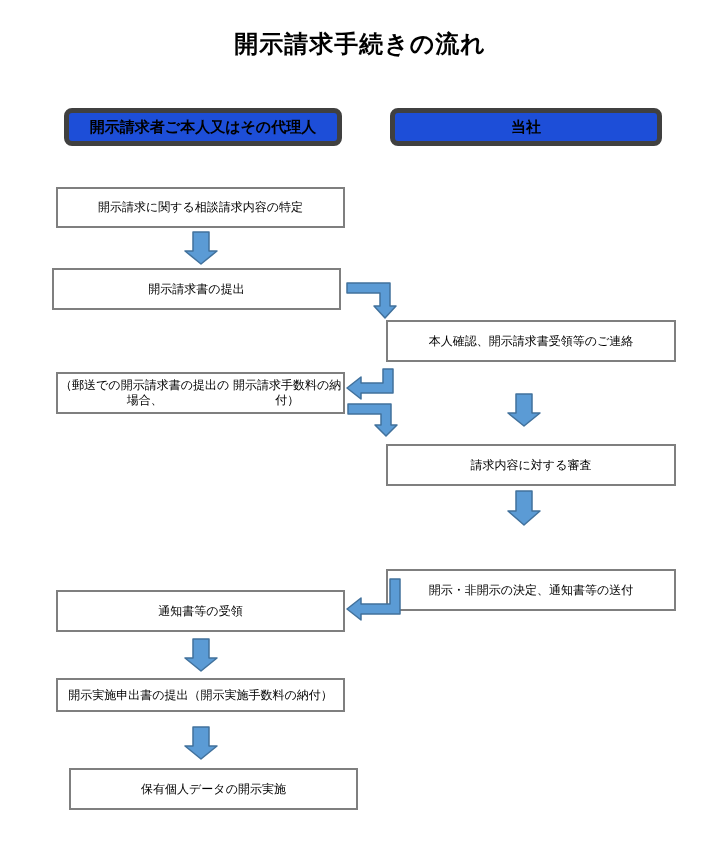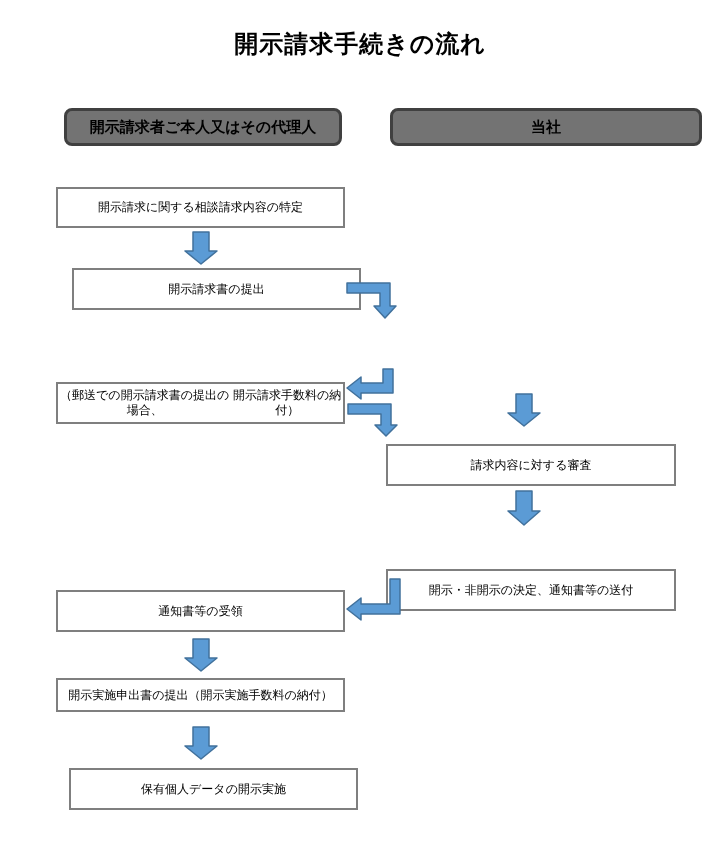--- a/index.html
+++ b/index.html
@@ -6,22 +6,22 @@
   .canvas {
     position:relative; width:720px; height:865px; background:#ffffff;
     font-family:"Liberation Sans","DejaVu Sans",sans-serif; color:#000;
     overflow:hidden;
   }
   .title {
     position:absolute; left:0; top:28px; width:720px; text-align:center;
     font-size:24px; font-weight:bold; letter-spacing:1px;
   }
   .lane {
-    position:absolute; height:38px; background:#737373;
-    border:3px solid #404040; border-radius:8px; box-sizing:border-box;
+    position:absolute; height:38px; background:#1d4ed8;
+    border:5px solid #404040; border-radius:8px; box-sizing:border-box;
     display:flex; align-items:center; justify-content:center;
     font-size:15px; font-weight:bold;
   }
   .fbox {
     position:absolute; background:#ffffff; border:2px solid #7F7F7F;
     box-sizing:border-box; display:flex; flex-direction:row;
     align-items:center; justify-content:center; text-align:center;
     font-size:12px; line-height:15px;
   }
   .arrow { position:absolute; display:block; }
@@ -30,51 +30,54 @@
 </head>
 <body>
 
 <div class="canvas">
 
   <div class="title">開示請求手続きの流れ</div>
 
   <div class="lane" style="left:64px; top:108px; width:278px;">
     <span>開示請求者ご本人又はその代理人</span>
   </div>
-  <div class="lane" style="left:390px; top:108px; width:312px;">
+  <div class="lane" style="left:390px; top:108px; width:272px;">
     <span>当社</span>
   </div>
 
   <div class="fbox" style="left:56px; top:187px; width:289px; height:41px;">
     <span>開示請求に関する相談</span>
     <span>請求内容の特定</span>
   </div>
 
-  <div class="fbox" style="left:72px; top:268px; width:289px; height:42px;">
+  <div class="fbox" style="left:52px; top:268px; width:289px; height:42px;">
     <span>開示請求書の提出</span>
   </div>
 
-  <div class="fbox" style="left:56px; top:382px; width:289px; height:42px;">
+  <div class="fbox" style="left:56px; top:372px; width:289px; height:42px;">
     <span>（郵送での開示請求書の提出の場合、</span>
     <span>開示請求手数料の納付）</span>
   </div>
 
   <div class="fbox" style="left:56px; top:590px; width:289px; height:42px;">
     <span>通知書等の受領</span>
   </div>
 
   <div class="fbox" style="left:56px; top:678px; width:289px; height:34px;">
     <span>開示実施申出書の提出</span>
     <span>（開示実施手数料の納付）</span>
   </div>
 
   <div class="fbox" style="left:69px; top:768px; width:289px; height:42px;">
     <span>保有個人データの開示実施</span>
   </div>
 
+  <div class="fbox" style="left:386px; top:320px; width:290px; height:42px;">
+    <span>本人確認、開示請求書受領等のご連絡</span>
+  </div>
 
   <div class="fbox" style="left:386px; top:444px; width:290px; height:42px;text-align:center;">
     <span>請求内容に対する審査</span>
   </div>
 
   <div class="fbox" style="left:386px; top:533px; width:290px; height:42px;margin-top:36px;">
     <span>開示・非開示の決定、通知書等の送付</span>
   </div>
 
   <svg class="arrow" style="left:184px; top:231px;" width="34" height="34" viewBox="0 0 34 34">

